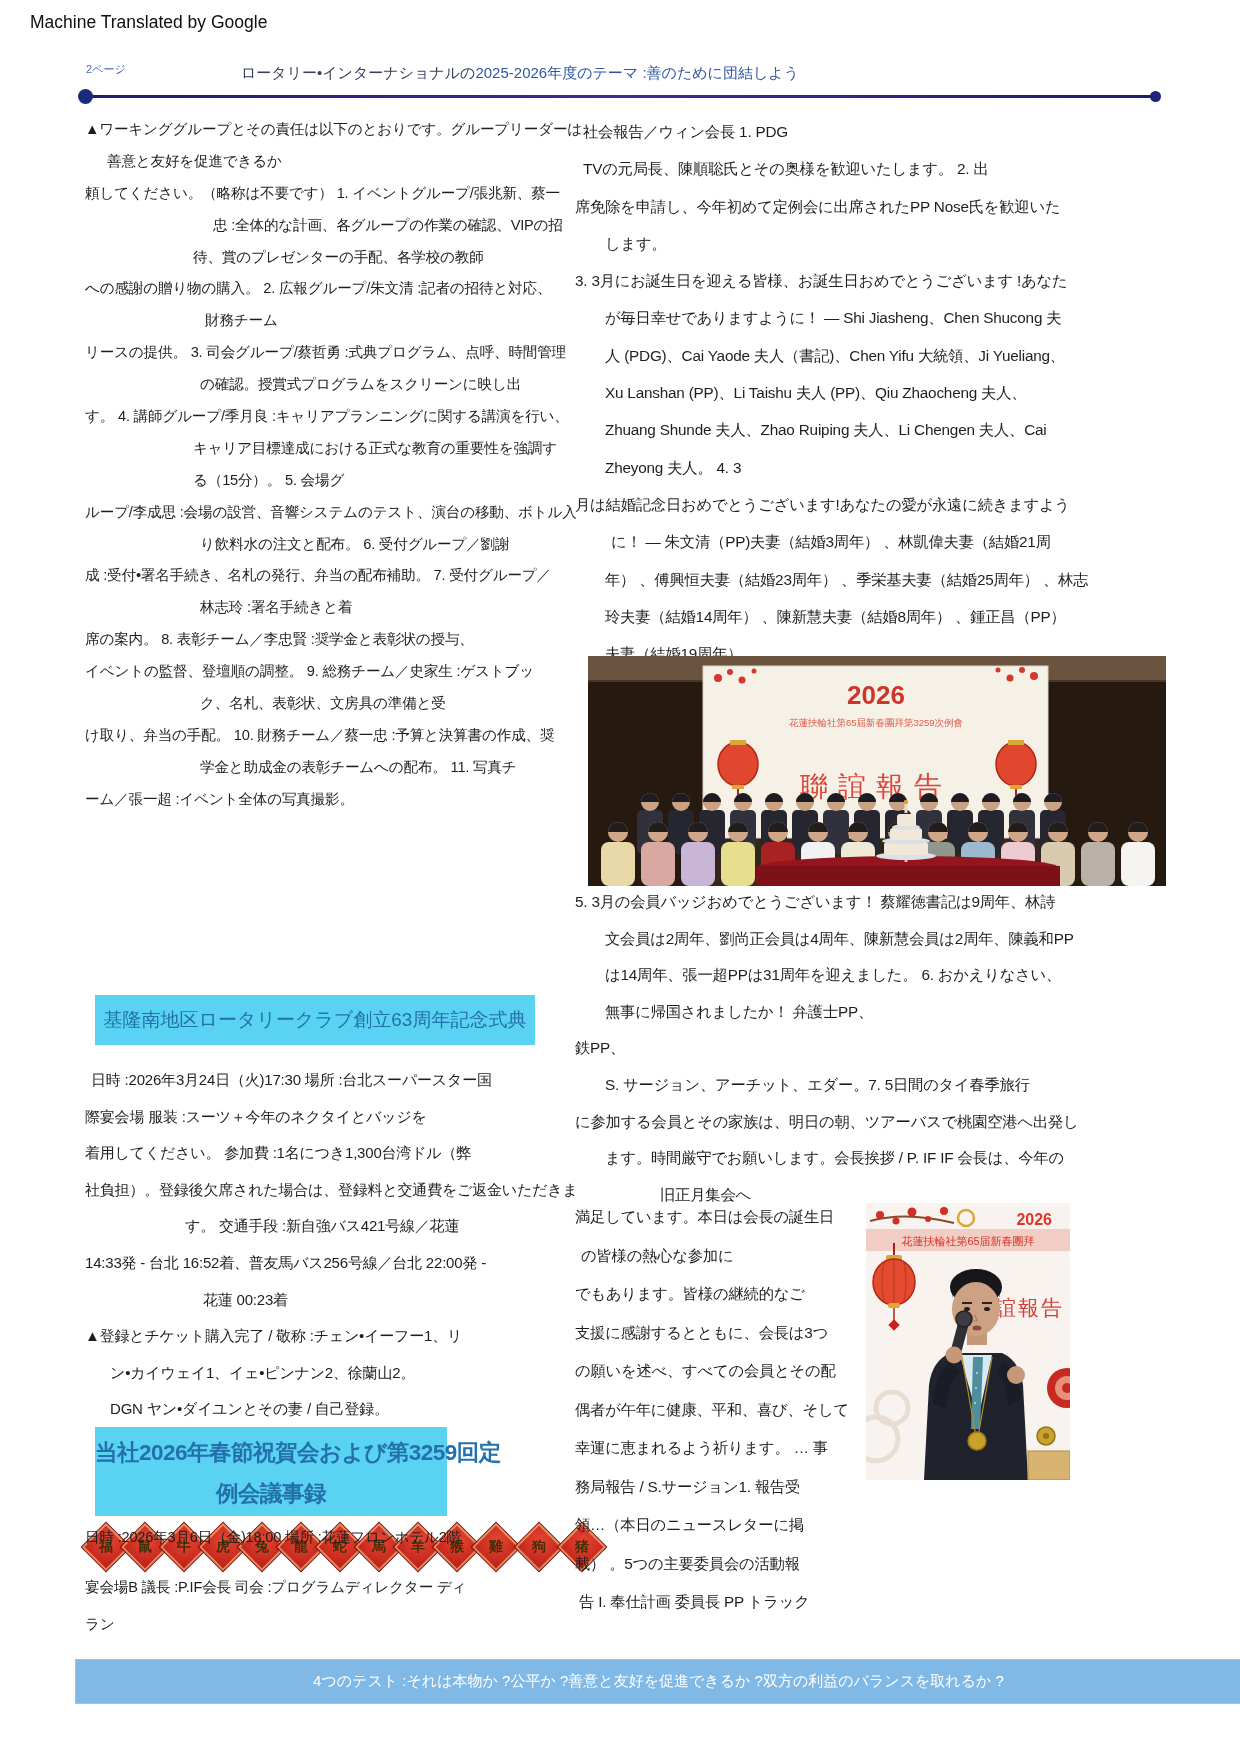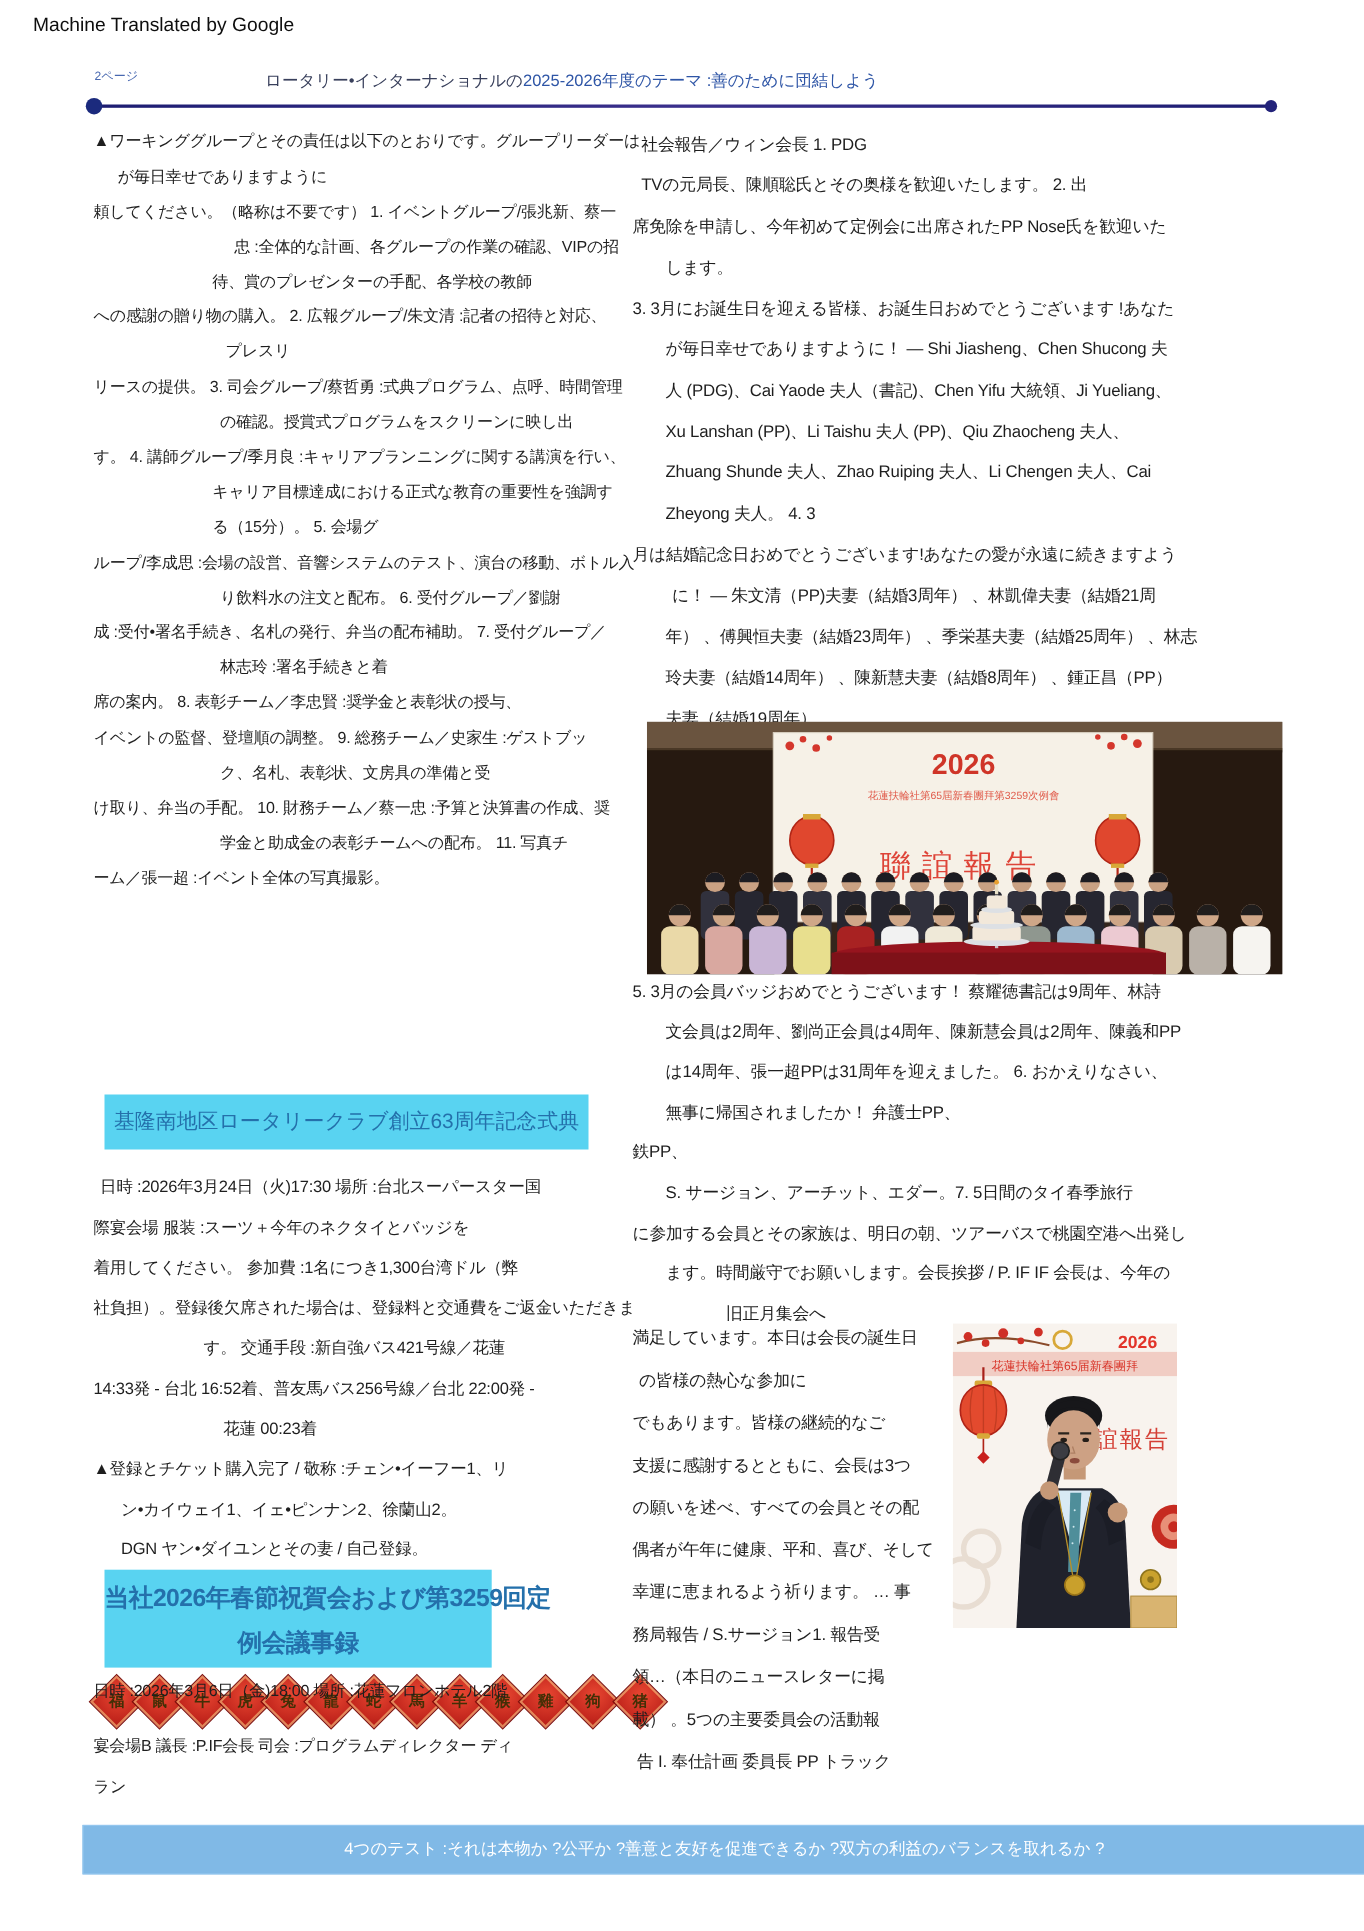--- a/index.html
+++ b/index.html
@@ -59,26 +59,26 @@
 <div class="abs pagelabel nowrap">2ページ</div>
 <div class="abs headertitle nowrap">
   <span class="pfx">ロータリー•インターナショナルの</span><span class="thm">2025-2026年度のテーマ :善のために団結しよう</span>
 </div>
 <div class="abs rule"></div>
 <div class="abs ruledot-l"></div>
 <div class="abs ruledot-r"></div>
 
 <div class="abs col leftcol">
     <div class="ln">▲ワーキンググループとその責任は以下のとおりです。グループリーダーは</div>
-    <div class="ln" style="padding-left: 22px;">が毎日幸せでありますように</div>
+    <div class="ln" style="padding-left: 22px;">善意と友好を促進できるか</div>
     <div class="ln">頼してください。（略称は不要です） 1. イベントグループ/張兆新、蔡一</div>
     <div class="ln" style="padding-left: 128px;">忠 :全体的な計画、各グループの作業の確認、VIPの招</div>
     <div class="ln" style="padding-left: 108px;">待、賞のプレゼンターの手配、各学校の教師</div>
     <div class="ln">への感謝の贈り物の購入。 2. 広報グループ/朱文清 :記者の招待と対応、</div>
-    <div class="ln" style="padding-left: 120px;">プレスリ</div>
+    <div class="ln" style="padding-left: 120px;">財務チーム</div>
     <div class="ln">リースの提供。 3. 司会グループ/蔡哲勇 :式典プログラム、点呼、時間管理</div>
     <div class="ln" style="padding-left: 115px;">の確認。授賞式プログラムをスクリーンに映し出</div>
     <div class="ln">す。 4. 講師グループ/季月良 :キャリアプランニングに関する講演を行い、</div>
     <div class="ln" style="padding-left: 108px;">キャリア目標達成における正式な教育の重要性を強調す</div>
     <div class="ln" style="padding-left: 108px;">る（15分）。 5. 会場グ</div>
     <div class="ln">ループ/李成思 :会場の設営、音響システムのテスト、演台の移動、ボトル入</div>
     <div class="ln" style="padding-left: 115px;">り飲料水の注文と配布。 6. 受付グループ／劉謝</div>
     <div class="ln">成 :受付•署名手続き、名札の発行、弁当の配布補助。 7. 受付グループ／</div>
     <div class="ln" style="padding-left: 115px;">林志玲 :署名手続きと着</div>
     <div class="ln">席の案内。 8. 表彰チーム／李忠賢 :奨学金と表彰状の授与、</div>

